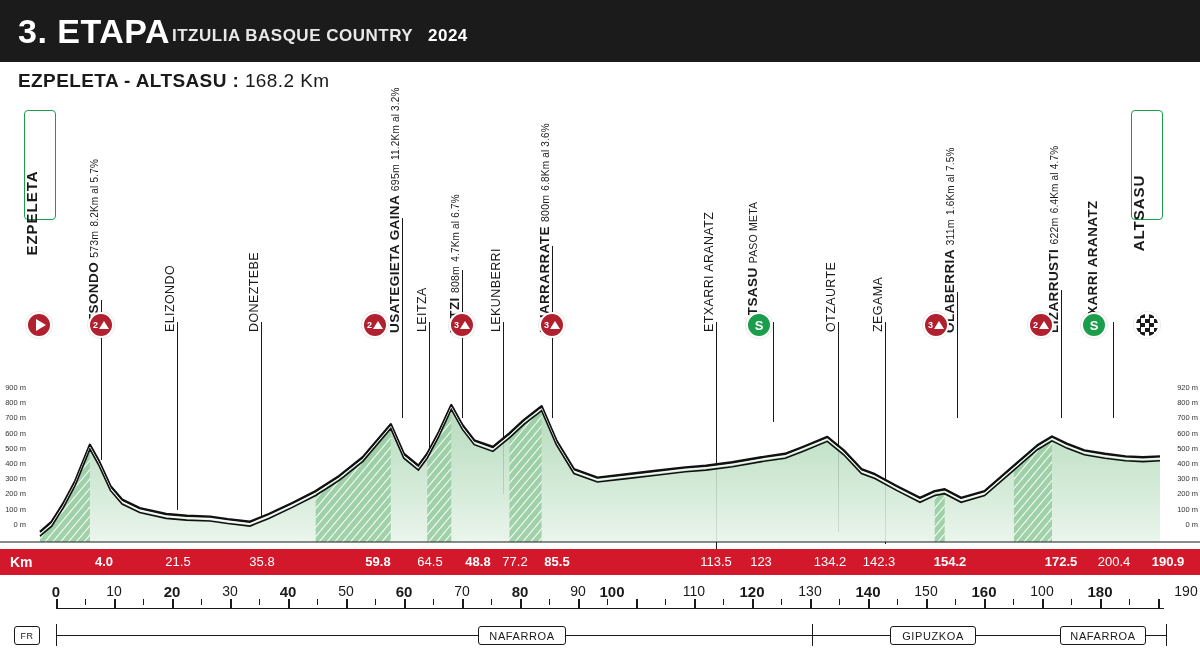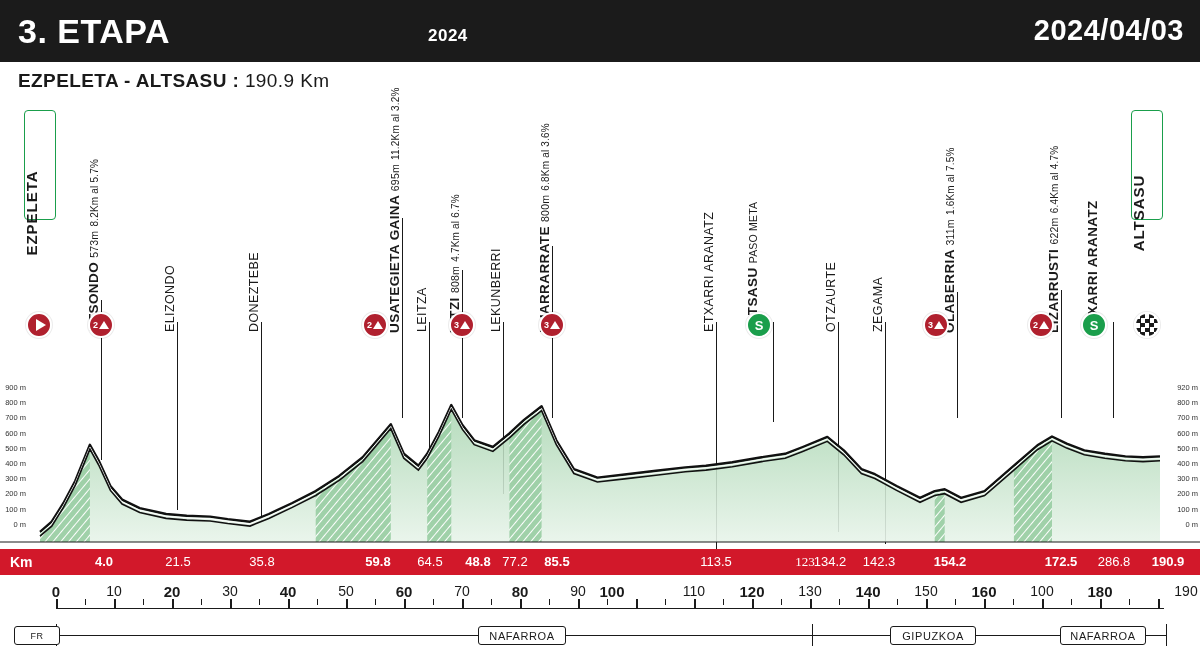--- a/index.html
+++ b/index.html
@@ -142,27 +142,27 @@
     white-space:nowrap;
   }
   .regions .seg.small { font-size:9px; padding:0 3px; }
   .regions .divider { position:absolute; top:2px; width:1px; height:22px; background:#1a1a1a; }
 </style>
 </head>
 <body>
 
 <div class="header">
   <div class="stage-no">3. ETAPA</div>
+  <div class="race-name">ITZULIA BASQUE COUNTRY</div>
   <div class="race-year">2024</div>
-  <div class="date">2024/04/03</div>
 </div>
 
 <div class="subtitle">
   <span>EZPELETA - ALTSASU :</span>
-  <span class="dist">190.9 Km</span>
+  <span class="dist">168.2 Km</span>
 </div>
 
 <div class="plot">
 
   <div class="endbox" style="left:24px; top:10px; width:30px; height:108px;">
     <div class="txt">EZPELETA</div>
   </div>
   <div class="endbox" style="left:1131px; top:10px; width:30px; height:108px;">
     <div class="txt">ALTSASU</div>
   </div>
@@ -353,26 +353,26 @@
   <div class="kmlabel">Km</div>
   <div class="kmtick bold" style="left:104px;">4.0</div>
   <div class="kmtick" style="left:178px;">21.5</div>
   <div class="kmtick" style="left:262px;">35.8</div>
   <div class="kmtick bold" style="left:378px;">59.8</div>
   <div class="kmtick" style="left:430px;">64.5</div>
   <div class="kmtick bold" style="left:478px;">48.8</div>
   <div class="kmtick" style="left:515px;">77.2</div>
   <div class="kmtick bold" style="left:557px;">85.5</div>
   <div class="kmtick" style="left:716px;">113.5</div>
-  <div class="kmtick" style="left:805px;font-family:Liberation Serif, serif;">123</div>
+  <div class="kmtick" style="left:761px;">123</div>
   <div class="kmtick" style="left:830px;">134.2</div>
   <div class="kmtick" style="left:879px;text-align:center;">142.3</div>
   <div class="kmtick bold" style="left:950px;">154.2</div>
   <div class="kmtick bold" style="left:1061px;">172.5</div>
-  <div class="kmtick" style="left:1114px;">286.8</div>
+  <div class="kmtick" style="left:1114px;">200.4</div>
   <div class="kmtick bold" style="left:1168px;">190.9</div>
 </div>
 
 <div class="ruler">
   <div id="ruler-ticks">
       <div class="tick major" style="left: 56px;"></div>
       <div class="tick" style="left: 85px;"></div>
       <div class="tick major" style="left: 114px;"></div>
       <div class="tick" style="left: 143px;"></div>
       <div class="tick major" style="left: 172px;"></div>
@@ -433,17 +433,17 @@
   <div class="num major" style="left:1100px;">180</div>
   <div class="num" style="left:1186px;">190</div>
 </div>
 
 <div class="regions">
   <div class="line" style="left:56px; width:1110px;"></div>
   <div class="divider" style="left:56px;"></div>
   <div class="divider" style="left:812px;"></div>
   <div class="divider" style="left:1166px;"></div>
 
-  <div class="seg small" style="left:14px; width:46px;">FR</div>
+  <div class="seg small" style="left:14px; width:26px;">FR</div>
   <div class="seg" style="left:478px; width:88px;">NAFARROA</div>
   <div class="seg" style="left:890px; width:86px;">GIPUZKOA</div>
   <div class="seg" style="left:1060px; width:86px;">NAFARROA</div>
 </div>
 
 </body></html>

